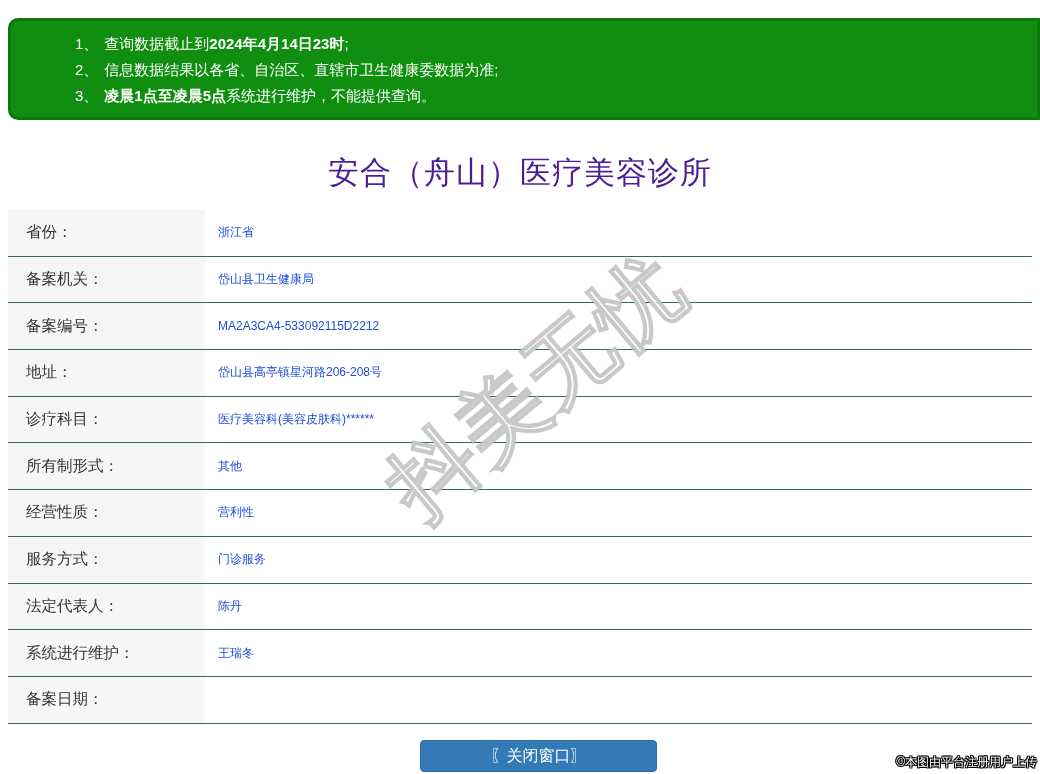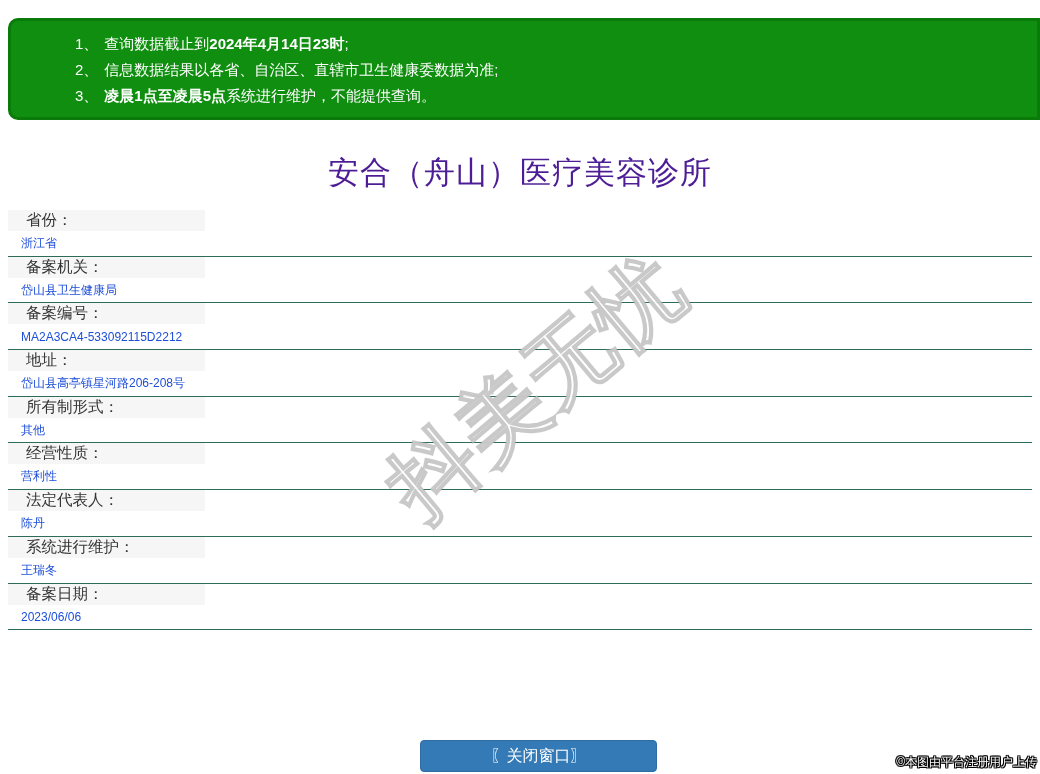--- a/index.html
+++ b/index.html
@@ -44,21 +44,20 @@
   .info-table {
     position: absolute;
     left: 8px; top: 210px;
     width: 1024px;
   }
   .info-row {
     display: flex;
     align-items: stretch;
     height: 46.7px;
     border-bottom: 1px solid #2d6b5b;
-    flex-direction: column;
   }
   .info-label {
     width: 197px;
     background: #f6f6f6;
     display: flex;
     align-items: center;
     padding-left: 18px;
     font-size: 15.5px;
     color: #333333;
   }
@@ -143,38 +142,45 @@
   </div>
   <div class="info-row">
     <div class="info-label">备案编号：</div>
     <div class="info-value">MA2A3CA4-533092115D2212</div>
   </div>
   <div class="info-row">
     <div class="info-label">地址：</div>
     <div class="info-value">岱山县高亭镇星河路206-208号</div>
   </div>
   <div class="info-row">
+    <div class="info-label">诊疗科目：</div>
+    <div class="info-value">医疗美容科(美容皮肤科)******</div>
+  </div>
+  <div class="info-row">
     <div class="info-label">所有制形式：</div>
     <div class="info-value">其他</div>
   </div>
   <div class="info-row">
     <div class="info-label">经营性质：</div>
     <div class="info-value">营利性</div>
+  </div>
+  <div class="info-row">
+    <div class="info-label">服务方式：</div>
+    <div class="info-value">门诊服务</div>
   </div>
   <div class="info-row">
     <div class="info-label">法定代表人：</div>
     <div class="info-value">陈丹</div>
   </div>
   <div class="info-row">
     <div class="info-label">系统进行维护：</div>
     <div class="info-value">王瑞冬</div>
   </div>
   <div class="info-row">
     <div class="info-label">备案日期：</div>
-    <div class="info-value">2023/06/06</div>
   </div>
 </div>
 
 <button class="close-btn">〖关闭窗口〗</button>
 
 <div class="watermark">抖美无忧</div>
 
 <div class="credit">©本图由平台注册用户上传</div>
 
 </body></html>

